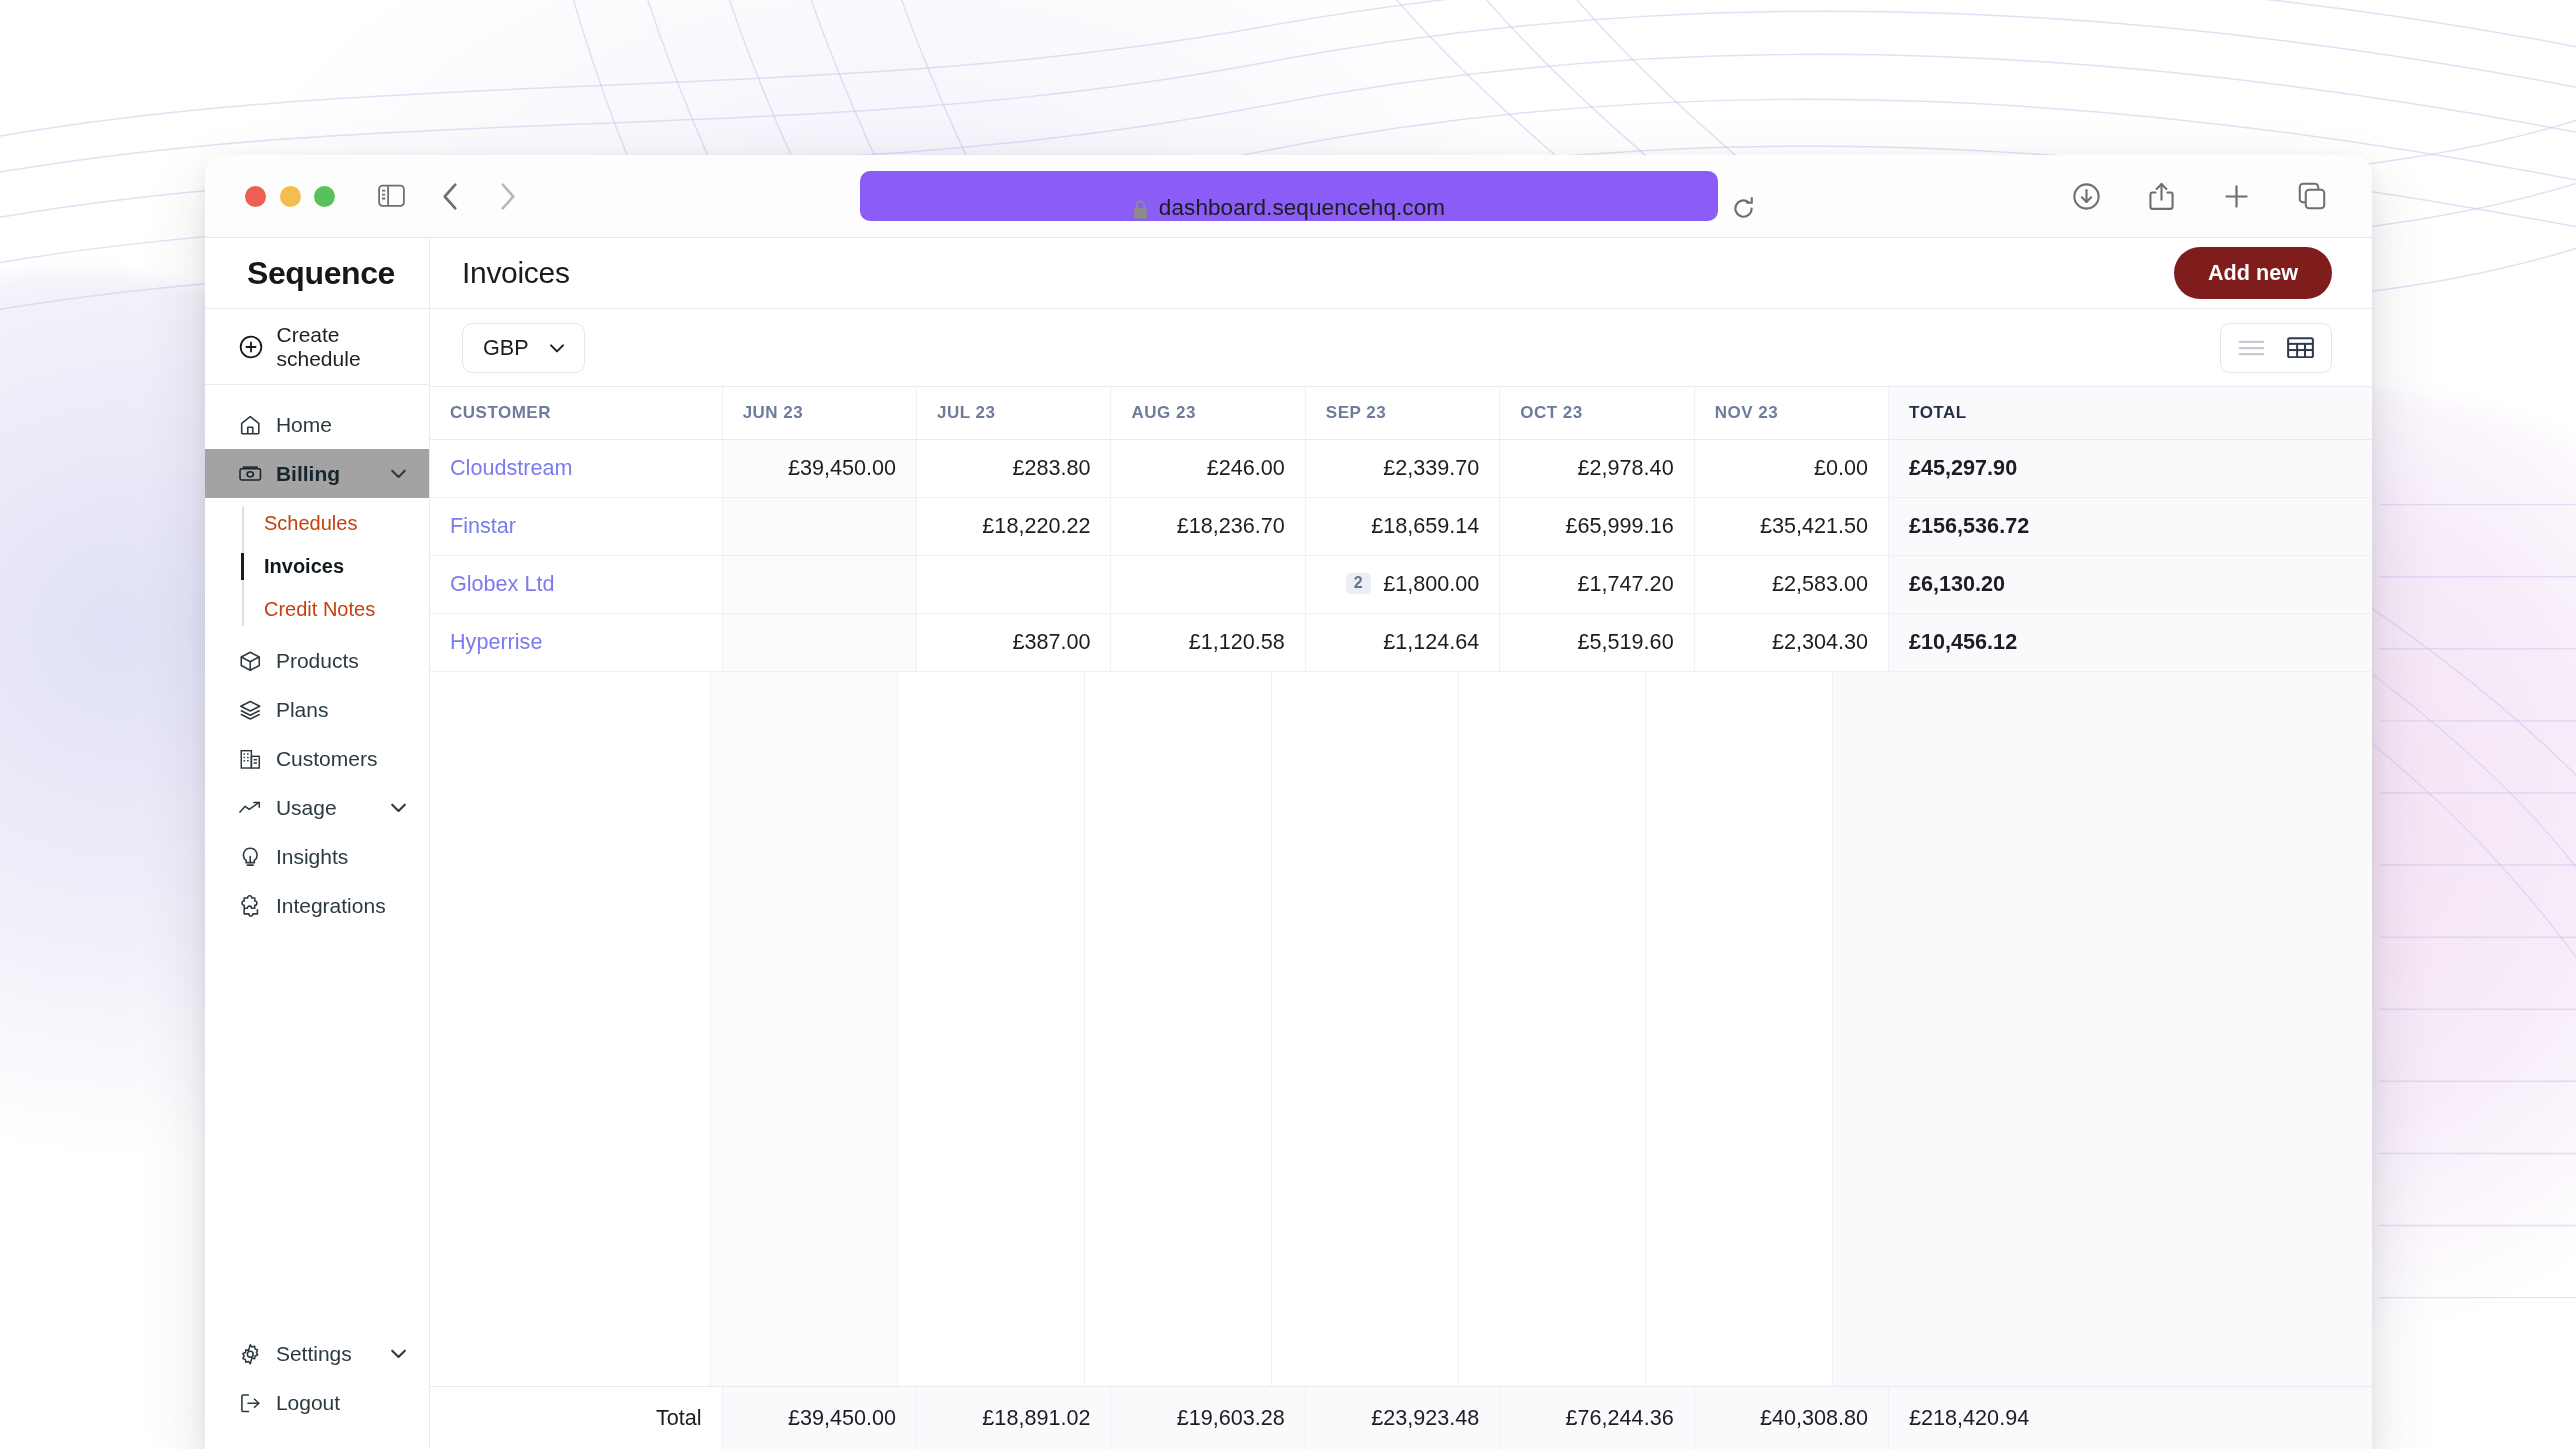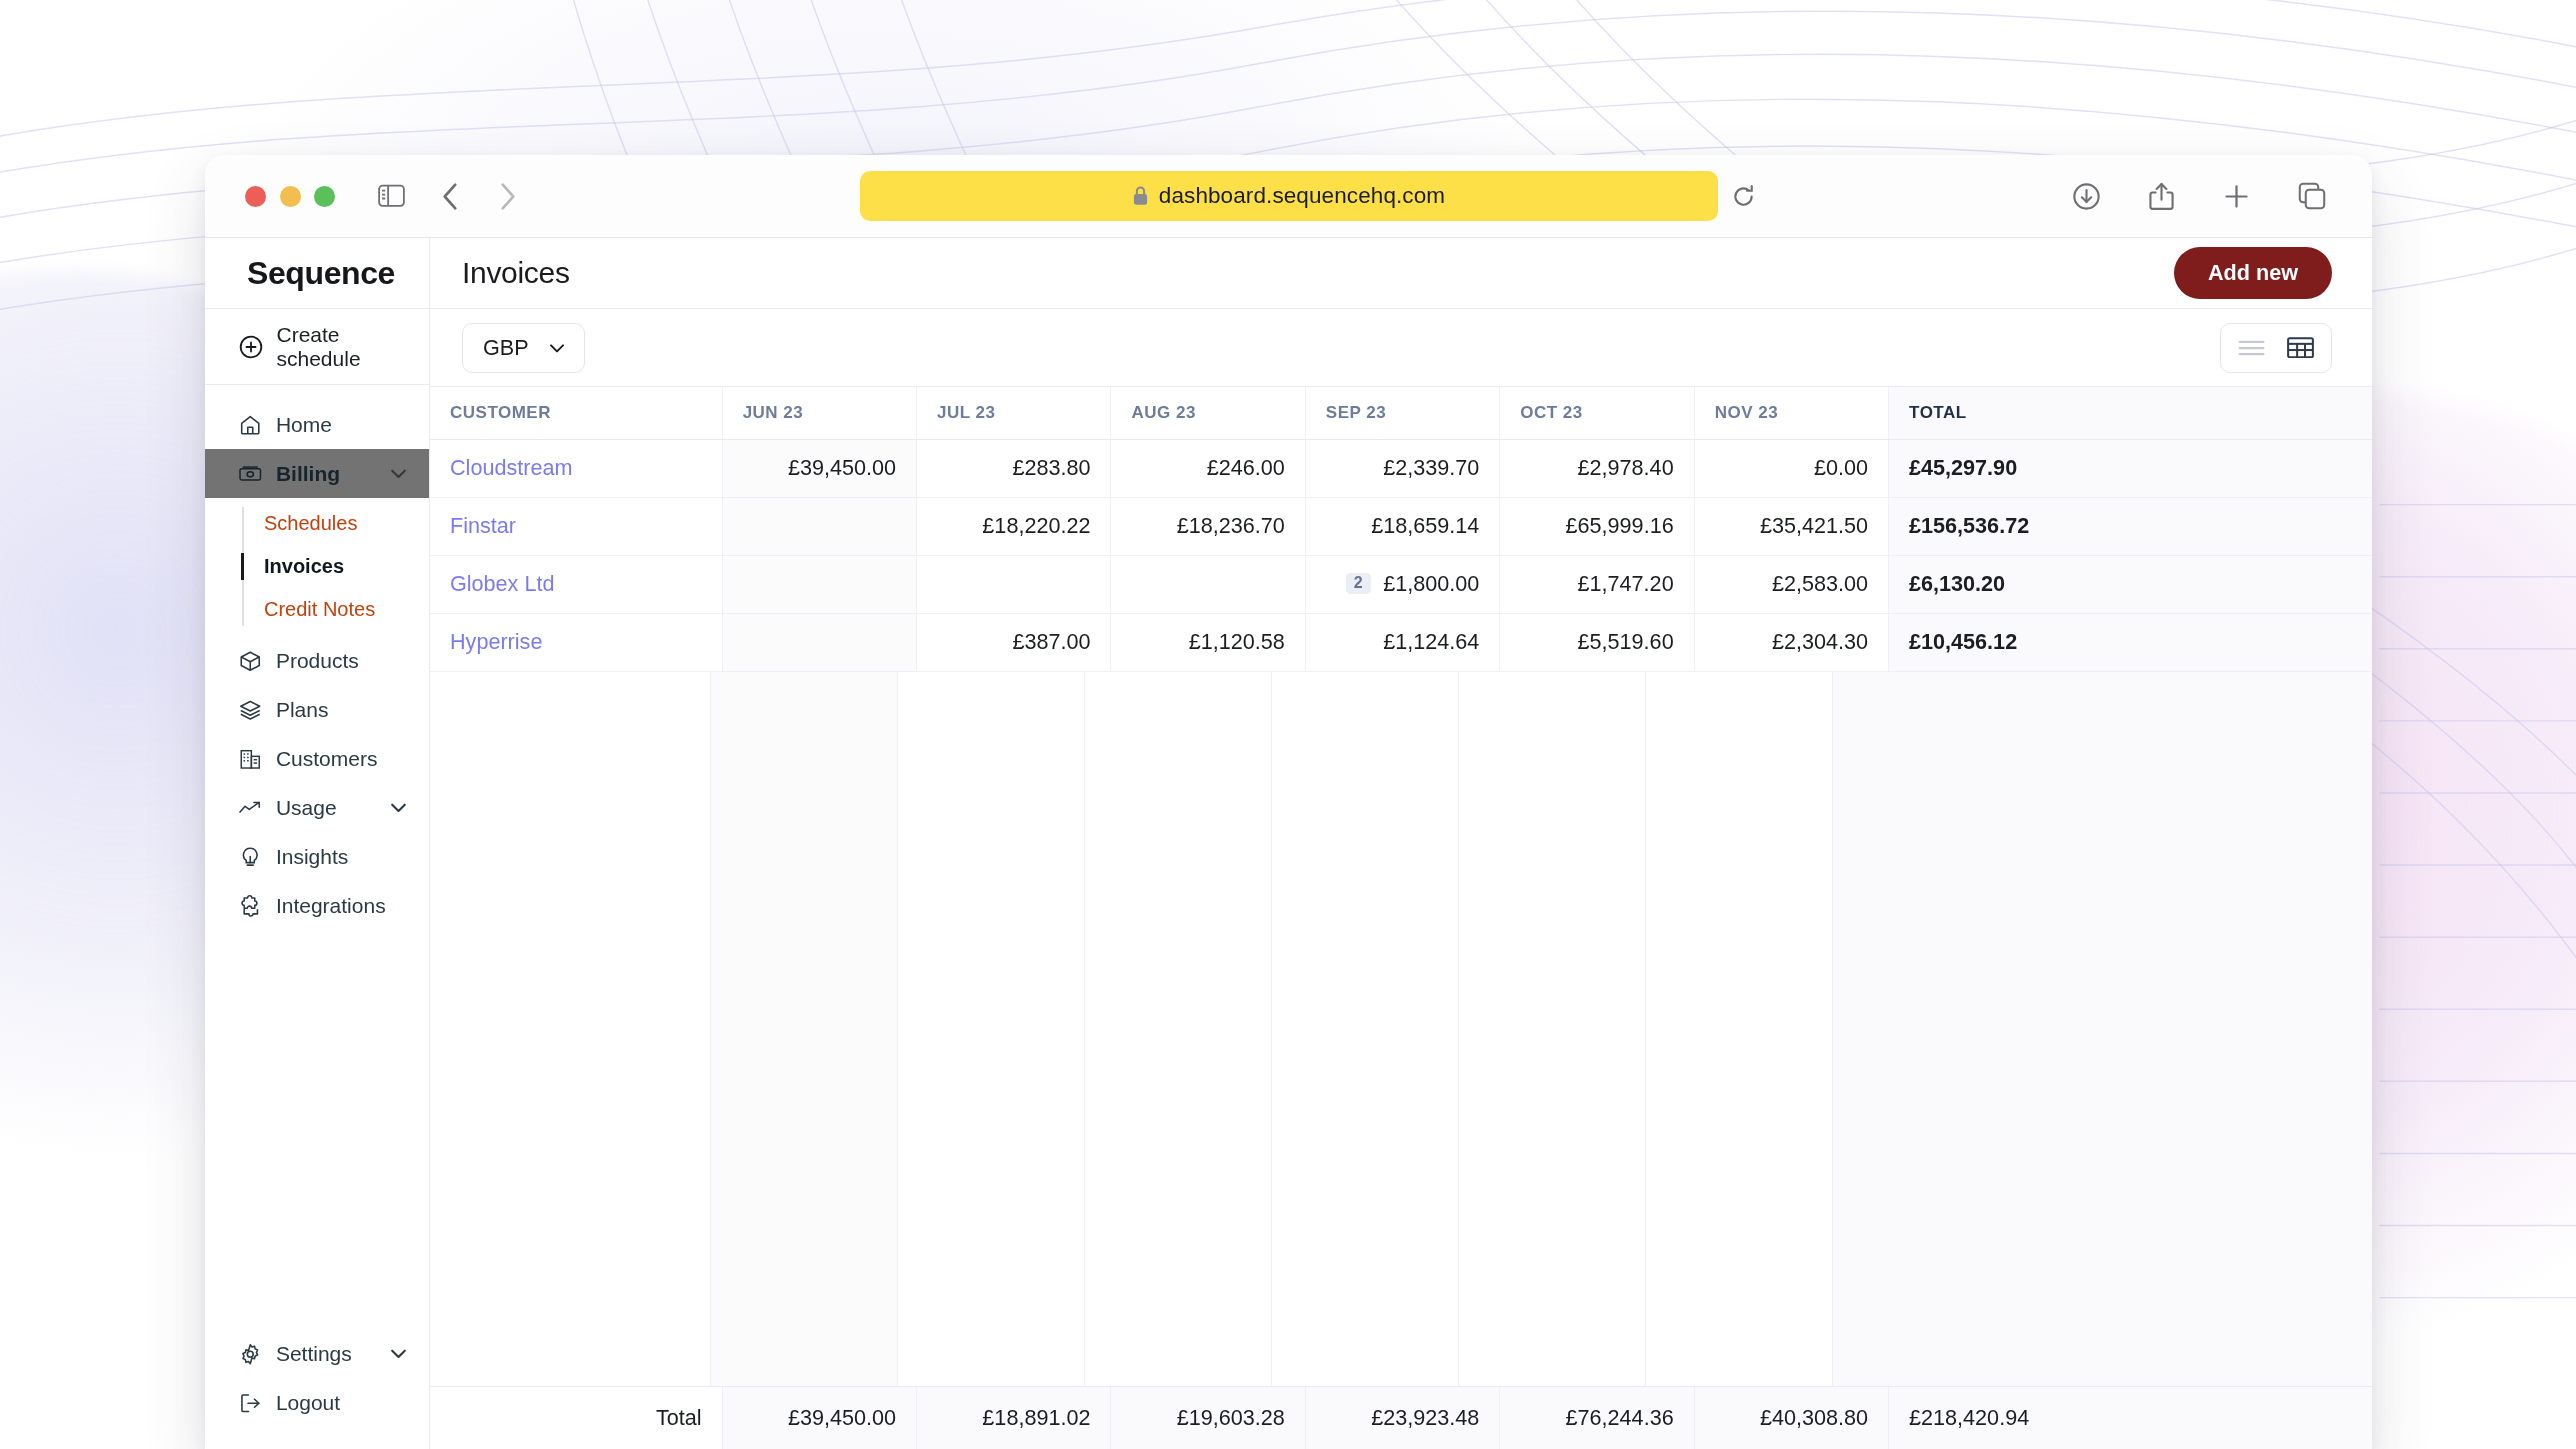--- a/index.html
+++ b/index.html
@@ -55,22 +55,22 @@
   .dot.red { background: #eb5f57; }
   .dot.yellow { background: #f4bd4f; }
   .dot.green { background: #5ac05a; }
 
   .chrome-icons-left { display: flex; align-items: center; gap: 27px; margin-left: 41px; }
   .ci { width: 31px; height: 31px; display: flex; align-items: center; justify-content: center; color: #6e6e73; }
   .ci.disabled { color: #b9b9bd; }
 
   .urlbar {
     position: absolute; left: 50%; transform: translateX(-50%);
-    width: 858px; height: 50px; background: #fde047; border-radius: 10px;
-    display: flex; align-items: center; justify-content: center;
+    width: 858px; height: 50px; background: #8b5cf6; border-radius: 10px;
+    display: flex; align-items: flex-end; justify-content: center;
   }
   .urlbar .lock { margin-right: 10px; display:flex; }
   .urlbar .urltext { font-size: 22.5px; color: #1c1c1e; letter-spacing:0.1px; }
   .urlbar .reload { position: absolute; right: -38px; color: #6e6e73; display:flex; }
 
   .chrome-icons-right {
     position: absolute; right: 45px; display: flex; align-items: center; gap: 44px;
   }
 
   
@@ -91,21 +91,21 @@
     height: 76px; display: flex; align-items: center; gap: 13.5px; padding-left: 34px;
     border-bottom: 0.9px solid #eceaf0; cursor: pointer; justify-content: center;
   }
   .create .label { font-size: 21px; color: #1c2024; }
   .nav { padding-top: 15.3px; flex: 1; }
   .nav-item {
     height: 49px; display: flex; align-items: center; padding-left: 34px; padding-right: 20px;
     gap: 14.4px; cursor: pointer; position: relative;
   }
   .nav-item .label { font-size: 21px; color: #2b3a42; flex: 1; }
-  .nav-item.active { background: #737373; }
+  .nav-item.active { background: #a3a3a3; }
   .nav-item.active .label { font-weight: 700; color: #17262e; }
   .nav-item .chev { color: #2b3a42; display: flex; }
   .subnav { position: relative; padding-left: 0; margin: 3.6px 0 5.4px 0; }
   .subnav::before {
     content:""; position: absolute; left: 37px; top: 5.4px; bottom: 5.4px; width: 1.8px; background: #dedee6;
   }
   .sub-item {
     height: 43px; display: flex; align-items: center; padding-left: 59px; cursor: pointer; position: relative;
   }
   .sub-item .label { font-size: 20px; color: #c2410c; }

